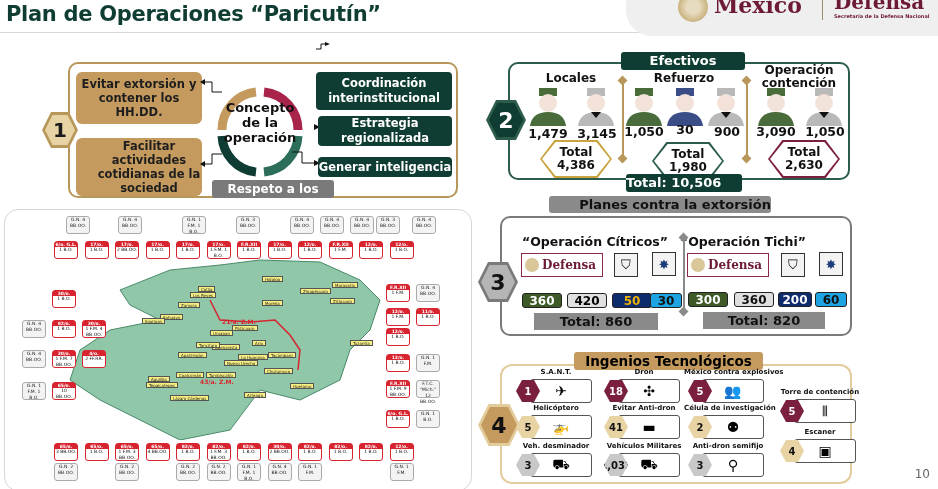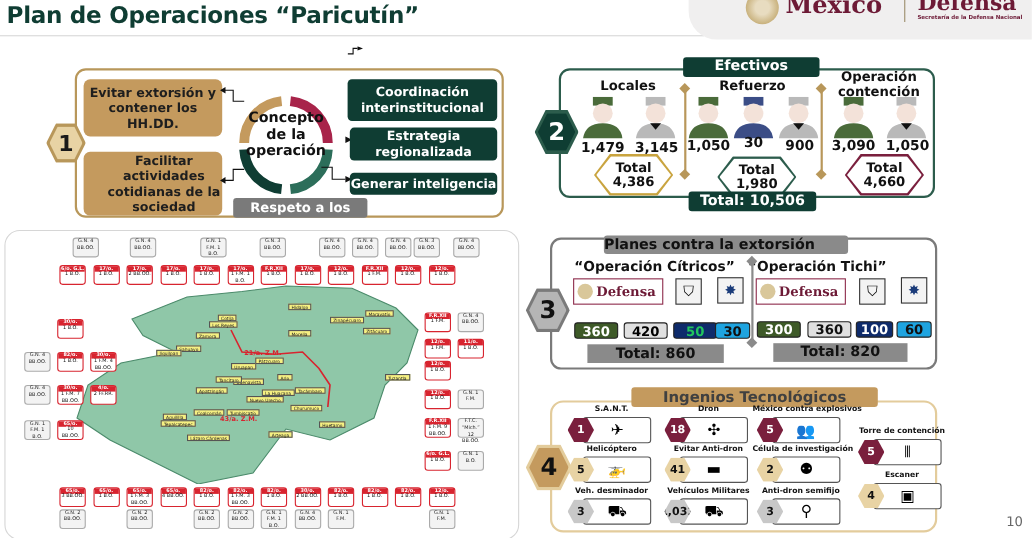--- a/index.html
+++ b/index.html
@@ -37,40 +37,40 @@
   .hex2 { left: 486px; top: 100px; width: 40px; height: 40px; background: #2c5c4c; }
   .hex2 .in { width: 34px; height: 34px; background: #0f3d33; color: #fff; font-size: 22px; clip-path: polygon(25% 0,75% 0,100% 50%,75% 100%,25% 100%,0 50%); display:flex; align-items:center; justify-content:center; }
   .ef-title { left: 621px; top: 52px; width: 124px; height: 18px; background: #0f3d33; color: #fff; font-weight: bold; font-size: 13px; text-align: center; line-height: 18px; border-radius: 3px; }
   .grp-label { font-weight: bold; font-size: 12px; text-align: center; color: #111; line-height: 13px; }
   .soldier { width: 36px; height: 38px; }
   .num { font-weight: bold; font-size: 12.5px; color: #111; text-align: center; width: 46px; }
   .tot { width: 68px; height: 34px; display:flex; flex-direction:column; align-items:center; justify-content:center; font-weight: bold; font-size: 12px; line-height: 13px; color: #111; clip-path: polygon(20% 0,80% 0,100% 50%,80% 100%,20% 100%,0 50%); }
   .tot-wrap { width: 72px; height: 38px; clip-path: polygon(20% 0,80% 0,100% 50%,80% 100%,20% 100%,0 50%); display:flex; align-items:center; justify-content:center; }
   .vline { width: 2px; background: #b8975a; }
   .diamond { width: 7px; height: 7px; background: #b8975a; transform: rotate(45deg); }
-  .grand-total { left: 626px; top: 174px; width: 116px; height: 18px; background: #0f3d33; color: #fff; font-weight: bold; font-size: 13px; text-align:center; line-height: 18px; border-radius: 3px; }
+  .grand-total { left: 626px; top: 174px; width: 116px; height: 18px; background: #0f3d33; color: #fff; font-weight: bold; font-size: 13px; line-height: 18px; border-radius: 3px; }
 
   
   .s3-frame { left: 500px; top: 216px; width: 352px; height: 120px; border: 2px solid #7a7a7a; border-radius: 10px; }
   .hex3 { left: 478px; top: 262px; width: 40px; height: 40px; background: #7a7a7a; }
   .hex3 .in { width: 34px; height: 34px; background: #b5b5b5; color: #111; font-size: 22px; clip-path: polygon(25% 0,75% 0,100% 50%,75% 100%,25% 100%,0 50%); display:flex; align-items:center; justify-content:center; }
-  .pl-title { left: 549px; top: 214px; width: 222px; height: 17px; background: #8a8a8a; color: #111; font-weight: bold; font-size: 13px; text-align:left; line-height: 17px; border-radius: 3px; }
+  .pl-title { left: 549px; top: 196px; width: 222px; height: 17px; background: #8a8a8a; color: #111; font-weight: bold; font-size: 13px; text-align:right; line-height: 17px; border-radius: 3px; }
   .op-name { font-weight: bold; font-size: 12.5px; color: #111; }
   .def-logo { width: 82px; height: 24px; border: 1px solid #8d2a4a; background: #fff; display:flex; align-items:center; padding-left: 3px; gap: 3px; }
   .def-logo .seal { width: 14px; height: 14px; border-radius: 50%; background: #d9c79a; }
   .def-logo .txt { font-family: "DejaVu Serif", serif; font-size: 12px; font-weight: bold; color: #6d1a36; }
   .badge-box { width: 24px; height: 24px; border: 1px solid #333; background: #f3f3f3; display:flex; align-items:center; justify-content:center; font-size: 13px; }
   .pill { height: 15px; border-radius: 3px; font-weight: bold; font-size: 12px; text-align: center; line-height: 14px; border: 1px solid #222; }
   .pl-total { height: 17px; background: #8a8a8a; color: #111; font-weight: bold; font-size: 13px; text-align:center; line-height: 17px; }
 
   
   .s4-frame { left: 500px; top: 364px; width: 352px; height: 120px; border: 2px solid #e3cc9c; border-radius: 12px; }
   .hex4 { left: 478px; top: 404px; width: 42px; height: 42px; background: #e3cc9c; }
   .hex4 .in { width: 36px; height: 36px; background: #c49a5e; color: #111; font-size: 22px; clip-path: polygon(25% 0,75% 0,100% 50%,75% 100%,25% 100%,0 50%); display:flex; align-items:center; justify-content:center; }
-  .ing-title { left: 574px; top: 352px; width: 224px; height: 18px; background: #c49a5e; color: #404040; font-weight: bold; font-size: 13.5px; text-align:center; line-height: 18px; border-radius: 3px; }
+  .ing-title { left: 574px; top: 352px; width: 189px; height: 18px; background: #c49a5e; color: #000000; font-weight: bold; font-size: 13.5px; text-align:center; line-height: 18px; border-radius: 3px; }
   .tech { width: 88px; height: 38px; }
   .tech-lbl { font-size: 7px; font-weight: bold; color: #111; text-align: center; width: 100%; white-space: nowrap; }
   .tech-card { position: absolute; left: 18px; top: 11px; width: 62px; height: 24px; border: 1px solid #555; border-radius: 3px; background: #fff; display:flex; align-items:center; justify-content:center; font-size: 14px; }
   .tech-hex { position: absolute; left: 4px; top: 12px; width: 24px; height: 22px; clip-path: polygon(25% 0,75% 0,100% 50%,75% 100%,25% 100%,0 50%); color:#fff; font-weight:bold; font-size: 10px; display:flex; align-items:center; justify-content:center; }
 
   
   .map-frame { left: 4px; top: 209px; width: 468px; height: 282px; border: 1px solid #d6d6d6; border-radius: 14px; background:#fff; }
   .map-land { left: 60px; top: 250px; width: 340px; height: 190px; }
   .unit { position: absolute; width: 24px; height: 18px; border: 1.5px solid #d8242f; border-radius: 3px; background: #fff; font-size: 4.5px; text-align: center; }
   .unit .hd { background: #d8242f; color: #fff; height: 5px; line-height: 5px; font-weight: bold; }
@@ -193,21 +193,21 @@
   </div>
 <div class="abs tot-wrap" style="left:652px;top:142px;background:#2c5c4c">
     <div class="tot" style="background:#fff">
       <span>Total</span>
       <span>1,980</span>
     </div>
   </div>
 <div class="abs tot-wrap" style="left:768px;top:140px;background:#7a1f3d">
     <div class="tot" style="background:#fff">
       <span>Total</span>
-      <span>4,660</span>
+      <span>2,630</span>
     </div>
   </div>
 
 <div class="abs vline" style="left:622px;top:80px;height:78px"></div>
 <div class="abs diamond" style="left:619px;top:77px"></div>
 <div class="abs diamond" style="left:619px;top:155px"></div>
 <div class="abs vline" style="left:746px;top:80px;height:78px"></div>
 <div class="abs diamond" style="left:743px;top:77px"></div>
 <div class="abs diamond" style="left:743px;top:155px"></div>
 
@@ -233,25 +233,25 @@
   </div>
 <div class="abs badge-box" style="left:781px;top:253px">⛉</div>
 <div class="abs badge-box" style="left:819px;top:252px;color:#1b3c7a">✸</div>
 
 <div class="abs vline" style="left:683px;top:238px;height:74px;background:#8a8a8a"></div>
 <div class="abs diamond" style="left:680px;top:234px;background:#8a8a8a"></div>
 <div class="abs diamond" style="left:680px;top:308px;background:#8a8a8a"></div>
 
 <div class="abs pill" style="left:522px;top:293px;width:40px;background:#3e5a28;color:#fff">360</div>
 <div class="abs pill" style="left:567px;top:293px;width:40px;background:#e0e0e0;color:#000000">420</div>
-<div class="abs pill" style="left:612px;top:293px;width:40px;background:#0e2b6b;color:#22c55e">50</div>
+<div class="abs pill" style="left:612px;top:293px;width:40px;background:#0e2b6b;color:#eab308">50</div>
 <div class="abs pill" style="left:650px;top:293px;width:32px;background:#1ea4e0;color:#111">30</div>
 <div class="abs pill" style="left:688px;top:292px;width:40px;background:#3e5a28;color:#fff">300</div>
 <div class="abs pill" style="left:734px;top:292px;width:40px;background:#e0e0e0;color:#111">360</div>
-<div class="abs pill" style="left:778px;top:292px;width:34px;background:#0e2b6b;color:#fff">100</div>
+<div class="abs pill" style="left:778px;top:292px;width:34px;background:#0e2b6b;color:#fff">200</div>
 <div class="abs pill" style="left:815px;top:292px;width:32px;background:#1ea4e0;color:#111">60</div>
 
 <div class="abs pl-total" style="left:534px;top:313px;width:124px">Total: 860</div>
 <div class="abs pl-total" style="left:703px;top:312px;width:122px">Total: 820</div>
 
 <div class="abs s4-frame"></div>
 <div class="abs hex hex4">
     <div class="in">4</div>
   </div>
 <div class="abs ing-title">Ingenios Tecnológicos</div>

